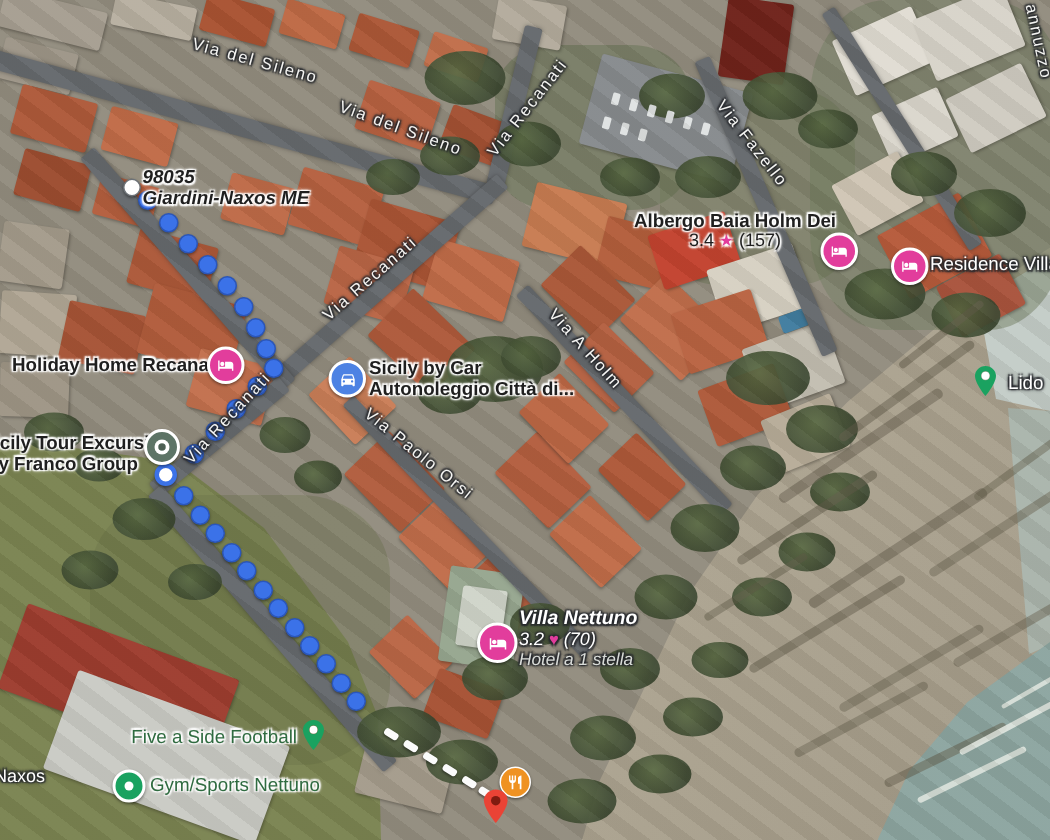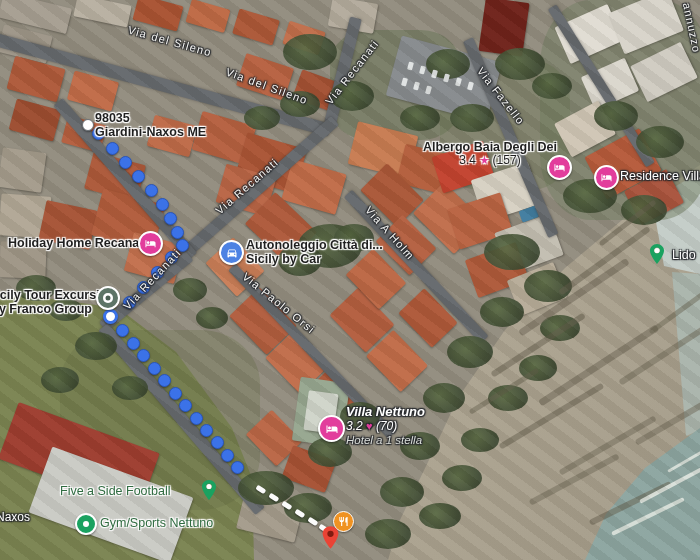--- a/index.html
+++ b/index.html
@@ -272,50 +272,50 @@
   <span class="street halo-d" style="left:267px;top:86px;--r:20deg">Via del Sileno</span>
   <span class="street halo-d" style="left:352px;top:72px;--r:-52deg">Via Recanati</span>
   <span class="street halo-d" style="left:247px;top:186px;--r:-41deg">Via Recanati</span>
   <span class="street halo-d" style="left:152px;top:279px;--r:-47deg">Via Recanati</span>
   <span class="street halo-d" style="left:501px;top:96px;--r:52deg">Via Fazello</span>
   <span class="street halo-d" style="left:390px;top:233px;--r:48deg">Via A Holm</span>
   <span class="street halo-d" style="left:279px;top:303px;--r:39deg">Via Paolo Orsi</span>
   <span class="street halo-d" style="left:692px;top:28px;--r:78deg">annuzzo</span>
   <span class="poi-label light halo-d" style="left:-4px;top:511px;font-weight:400;font-size:12px;">Naxos</span>
 
-  <div class="poi-label halo-w" style="left:95px;top:111px;">
+  <div class="poi-label halo-w" style="left:95px;top:111px;font-style:italic;">
     <div>98035</div>
     <div>Giardini-Naxos ME</div>
   </div>
 
   <span class="poi-label halo-w" style="left:8px;top:236px;width:126px;text-align:right;">Holiday Home Recanati</span>
   <span class="cicon lodging" style="left:138px;top:231px;">
     <svg width="11" height="11" viewBox="0 0 24 24" fill="#fff">
         <path d="M7 13c1.66 0 3-1.34 3-3S8.66 7 7 7s-3 1.34-3 3 1.34 3 3 3zm12-6h-8v7H3V5H1v15h2v-3h18v3h2v-9c0-2.21-1.79-4-4-4z"></path>
       </svg>
   </span>
 
   <div class="poi-label halo-w" style="left:-12px;top:288px;width:104px;text-align:right;">
     <div>Sicily Tour Excursion</div>
     <div>by Franco Group</div>
   </div>
   <span class="cicon tourgray" style="left:96px;top:286px;"></span>
 
   <div class="poi-label halo-w" style="left:246px;top:238px;">
+    <div>Sicily by Car</div>
     <div>Autonoleggio Città di...</div>
-    <div>Sicily by Car</div>
   </div>
   <span class="cicon carblue" style="left:219px;top:240px;">
     <svg width="12" height="12" viewBox="0 0 24 24" fill="#fff">
         <path d="M18.92 6.01C18.72 5.42 18.16 5 17.5 5h-11c-.66 0-1.21.42-1.42 1.01L3 12v8c0 .55.45 1 1 1h1c.55 0 1-.45 1-1v-1h12v1c0 .55.45 1 1 1h1c.55 0 1-.45 1-1v-8l-2.08-5.99zM6.5 16c-.83 0-1.5-.67-1.5-1.5S5.67 13 6.5 13s1.5.67 1.5 1.5S7.33 16 6.5 16zm11 0c-.83 0-1.5-.67-1.5-1.5s.67-1.5 1.5-1.5 1.5.67 1.5 1.5-.67 1.5-1.5 1.5zM5 11l1.5-4.5h11L19 11H5z"></path>
       </svg>
   </span>
 
   <div class="poi-label halo-w" style="left:412px;top:140px;width:156px;text-align:center;">
-    <div>Albergo Baia Degli Dei</div>
+    <div>Albergo Baia Holm Dei</div>
     <div class="rating-row">
       <span>3.4</span>
       <span class="star">★</span>
       <span>(157)</span>
     </div>
   </div>
   <span class="cicon lodging" style="left:547px;top:155px;">
     <svg width="11" height="11" viewBox="0 0 24 24" fill="#fff">
         <path d="M7 13c1.66 0 3-1.34 3-3S8.66 7 7 7s-3 1.34-3 3 1.34 3 3 3zm12-6h-8v7H3V5H1v15h2v-3h18v3h2v-9c0-2.21-1.79-4-4-4z"></path>
       </svg>
@@ -344,21 +344,21 @@
       <span>(70)</span>
     </div>
     <div class="sub light">Hotel a 1 stella</div>
   </div>
   <span class="cicon lodging" style="left:318px;top:415px;width:23px;height:23px;">
     <svg width="12" height="12" viewBox="0 0 24 24" fill="#fff">
         <path d="M7 13c1.66 0 3-1.34 3-3S8.66 7 7 7s-3 1.34-3 3 1.34 3 3 3zm12-6h-8v7H3V5H1v15h2v-3h18v3h2v-9c0-2.21-1.79-4-4-4z"></path>
       </svg>
   </span>
 
-  <span class="poi-label green halo-w" style="left:60px;top:484px;width:138px;text-align:left;font-weight:500;">Five a Side Football</span>
+  <span class="poi-label green halo-w" style="left:60px;top:484px;width:138px;text-align:right;font-weight:500;">Five a Side Football</span>
   <span class="greenpin" style="left:197px;top:476px;">
     <svg width="24" height="28" viewBox="0 0 24 24" fill="currentColor">
         <path d="M12 2C8.13 2 5 5.13 5 8.5c0 5.25 7 13.5 7 13.5s7-8.25 7-13.5C19 5.13 15.87 2 12 2zm0 9.5c-1.66 0-3-1.34-3-3s1.34-3 3-3 3 1.34 3 3-1.34 3-3 3z"></path>
         <circle cx="12" cy="8.5" r="2.6" fill="#fff"></circle>
       </svg>
   </span>
 
   <span class="cicon gymgreen" style="left:75px;top:513px;"></span>
   <span class="poi-label green halo-w" style="left:100px;top:516px;font-weight:500;">Gym/Sports Nettuno</span>
 

